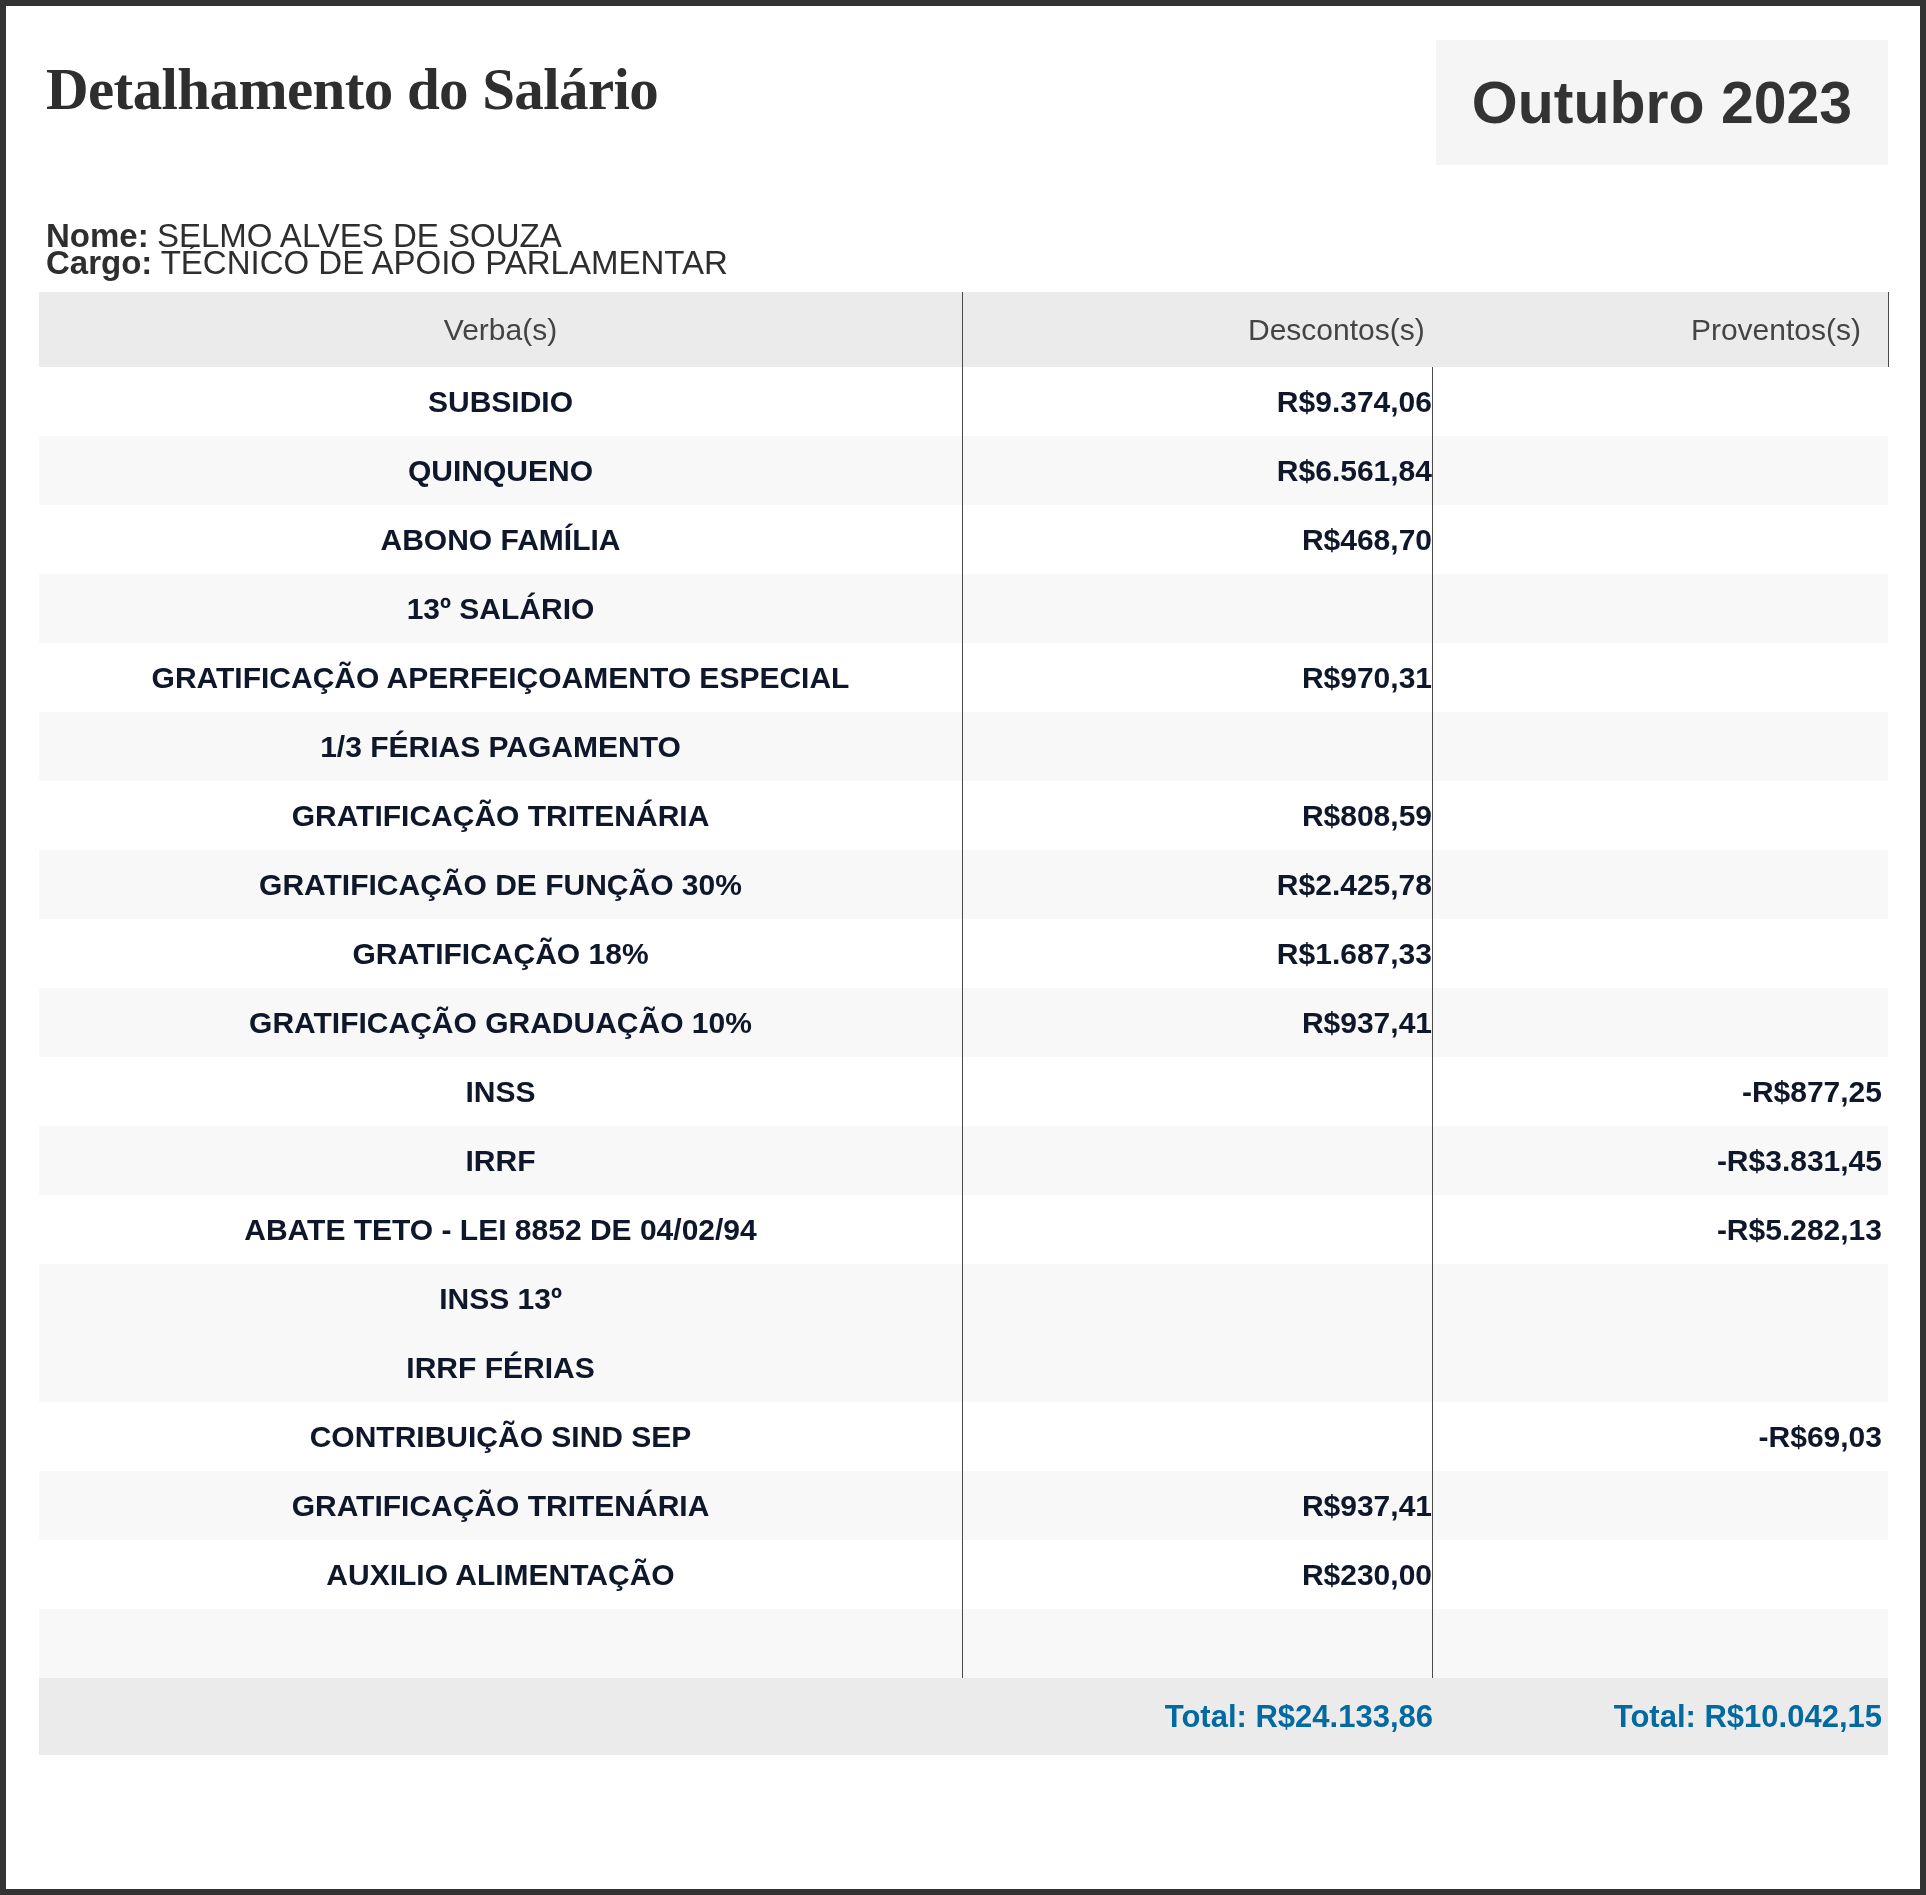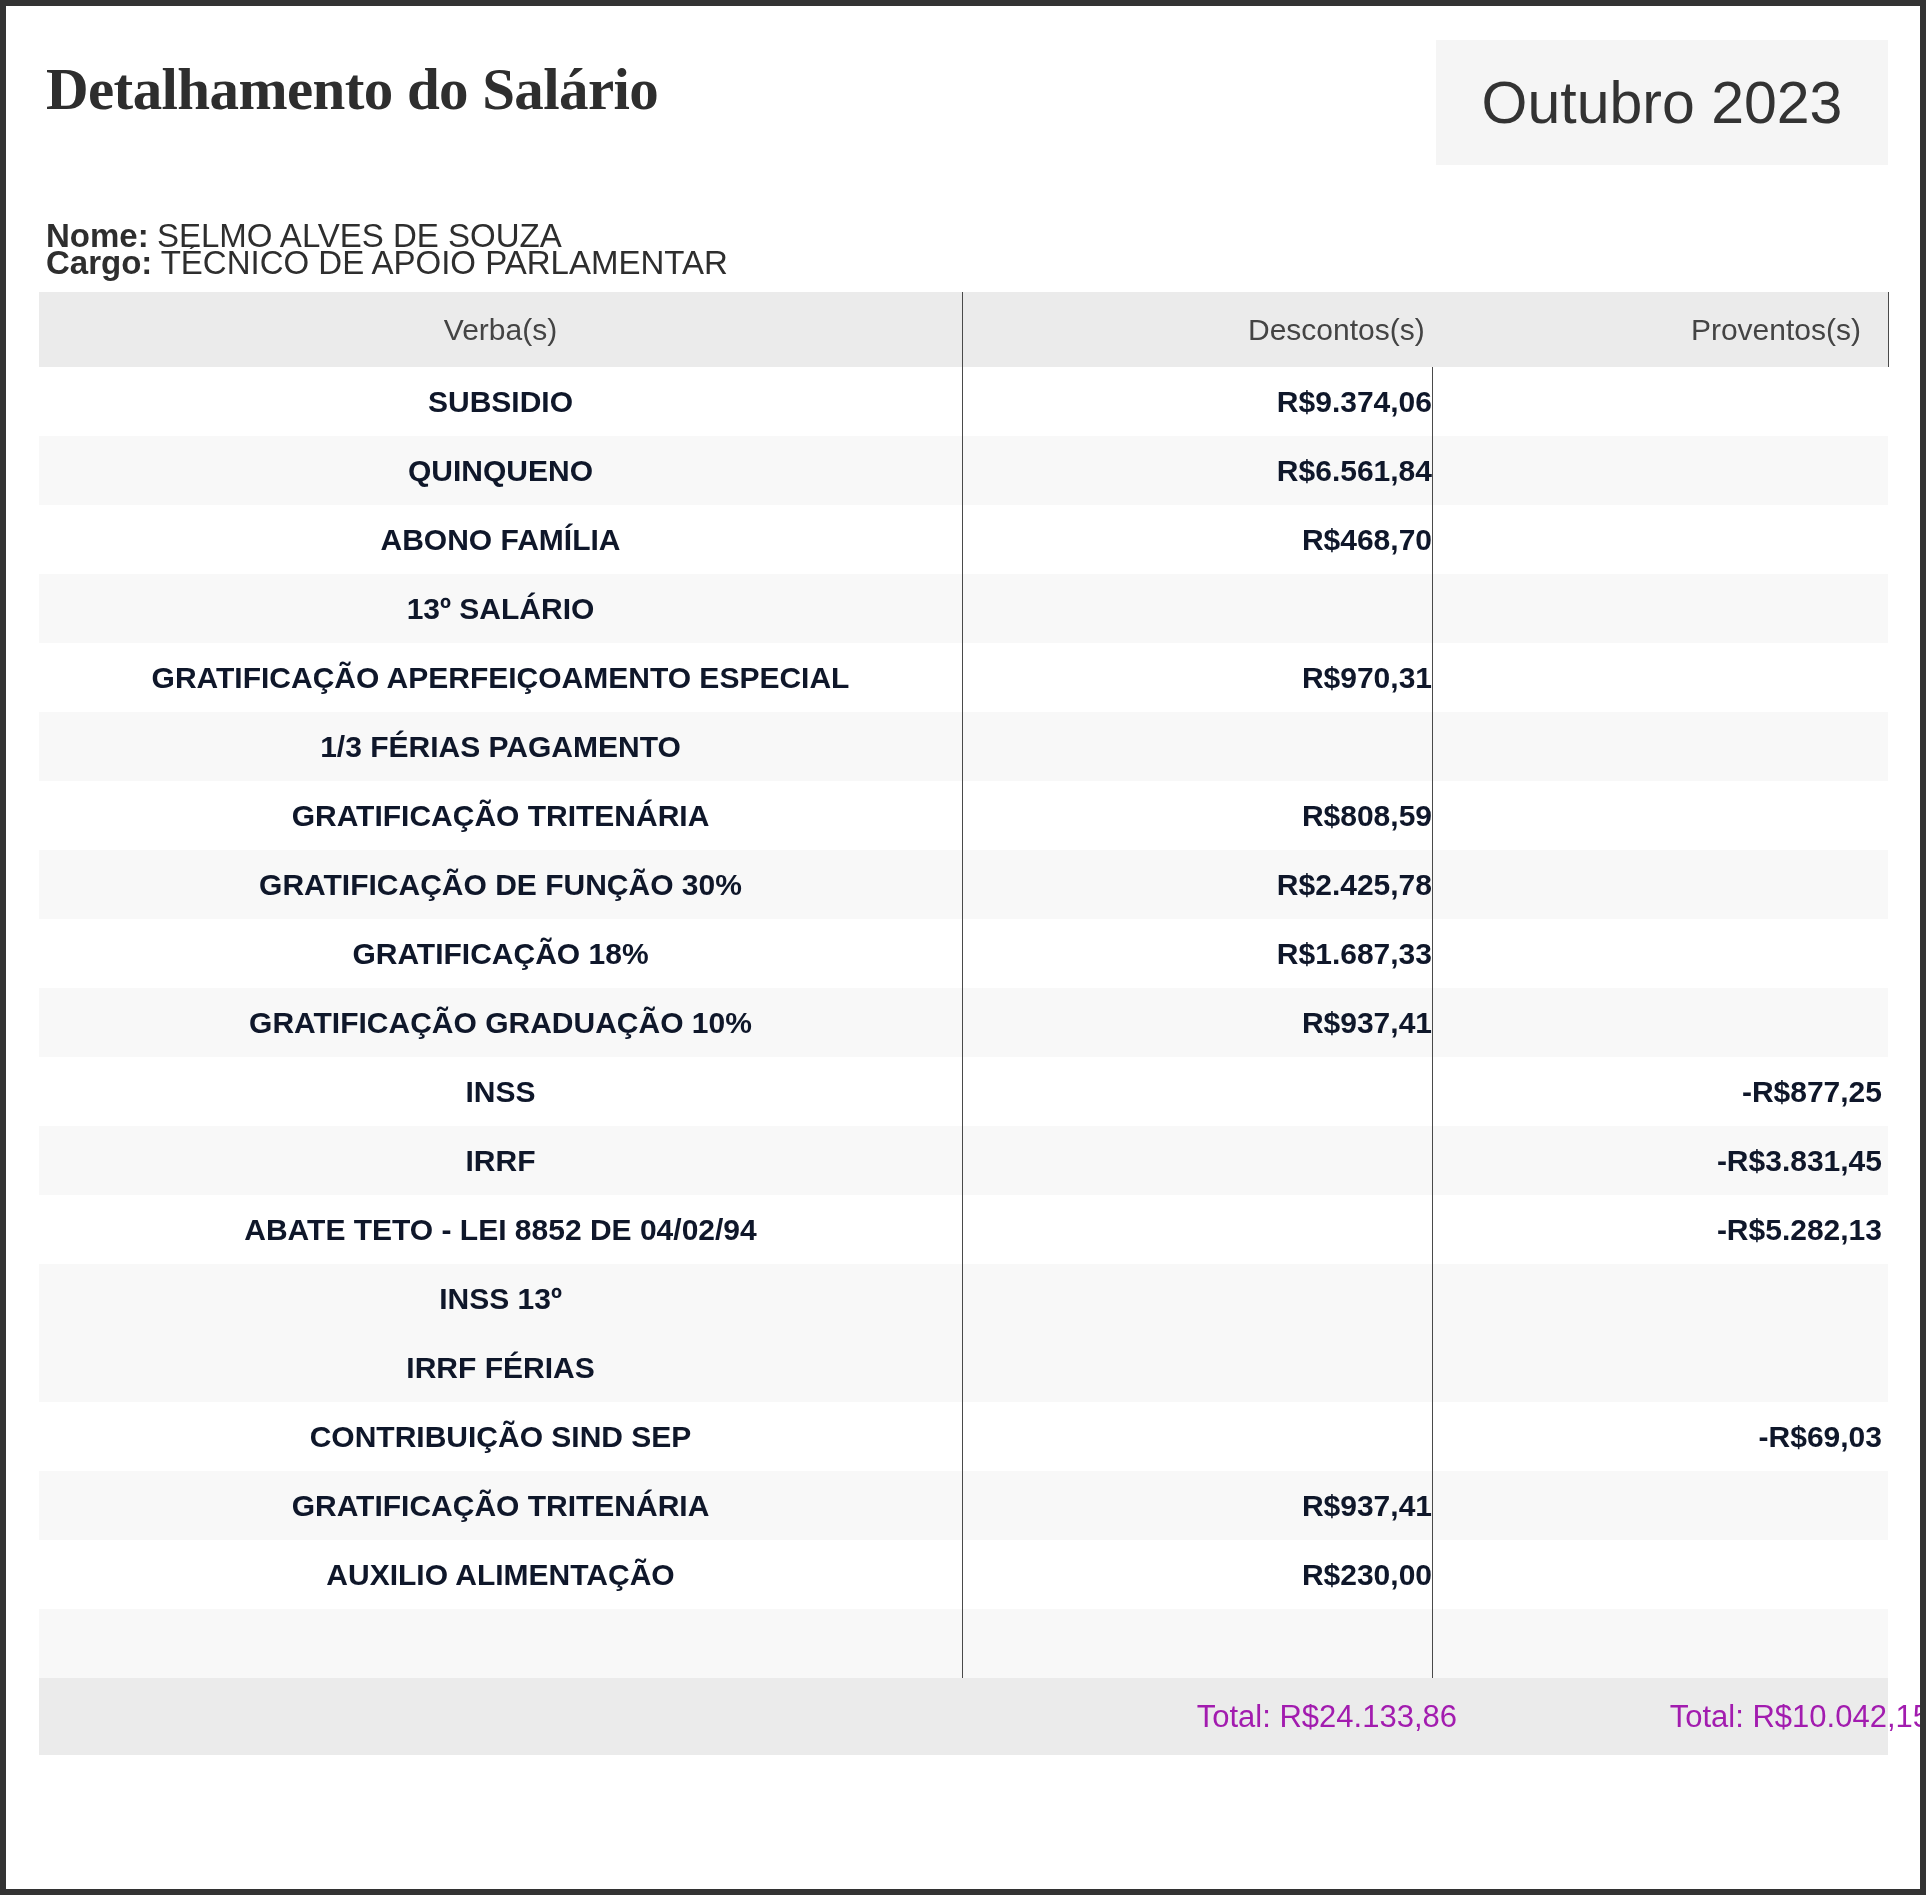--- a/index.html
+++ b/index.html
@@ -15,21 +15,21 @@
   }
   .title{
     position:absolute;left:40px;top:49px;
     font-size:59px;font-weight:bold;color:#2e2e2e;
     letter-spacing:-0.6px;white-space:nowrap;font-family:Liberation Serif, serif;
   }
   .month-box{
     position:absolute;left:1430px;top:34px;width:452px;height:125px;
     background:#f5f5f5;
     display:flex;align-items:center;justify-content:center;
-    font-size:59px;font-weight:normal;color:#333333;white-space:nowrap;
+    font-size:59px;font-weight:bold;color:#333333;white-space:nowrap;
   }
   .person-line{
     position:absolute;left:40px;
     font-size:33px;color:#2e2e2e;white-space:nowrap;line-height:37px;
   }
   .person-line .lbl{font-weight:bold;margin-right:8.3px;}
   .nome{top:191px;margin-top:20px;}
   .cargo{top:238px;}
 
   .table{
@@ -55,21 +55,21 @@
   .thead .cell-proventos{padding-right:27px;}
   .thead .cell-descontos{padding-right:8.3px;}
   .with-divider .cell-verba,
   .with-divider .cell-proventos{border-right:1.2px solid #4a4a4a;height:100%;display:flex;align-items:center;}
   .with-divider .cell-verba{justify-content:center;}
   .with-divider .cell-proventos{justify-content:flex-end;}
   .with-divider .cell-descontos{height:100%;display:flex;align-items:center;justify-content:flex-end;}
   .total-row{
     height:77px;
     background:#ebebeb;
-    font-size:31px;font-weight:normal;color:#a21caf;gap:24px;
+    font-size:31px;font-weight:bold;color:#0369a1;
   }
 </style>
 </head>
 <body>
 
 <div class="page">
 
   <div class="title">Detalhamento do Salário</div>
 
   <div class="month-box">

